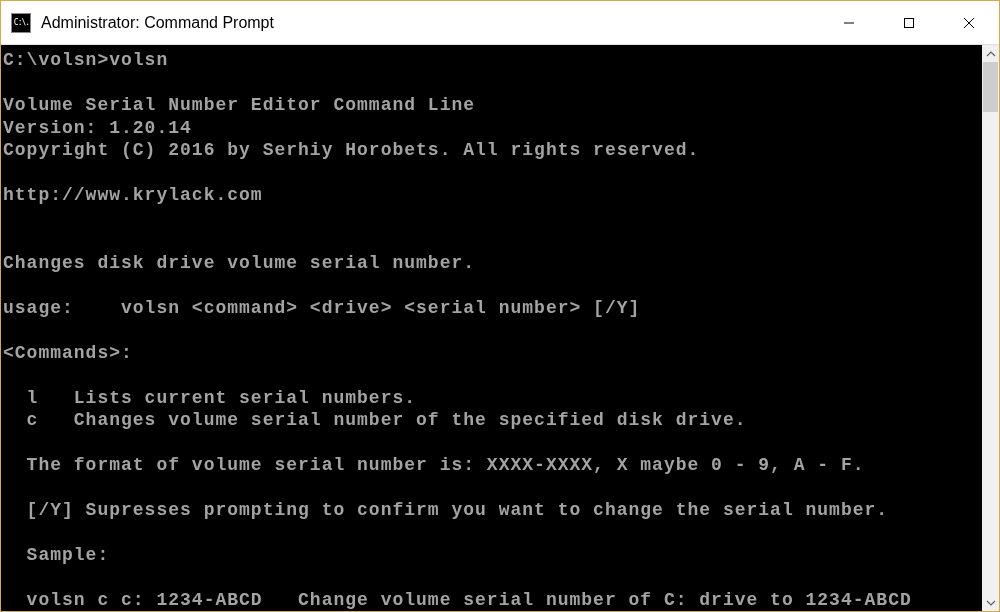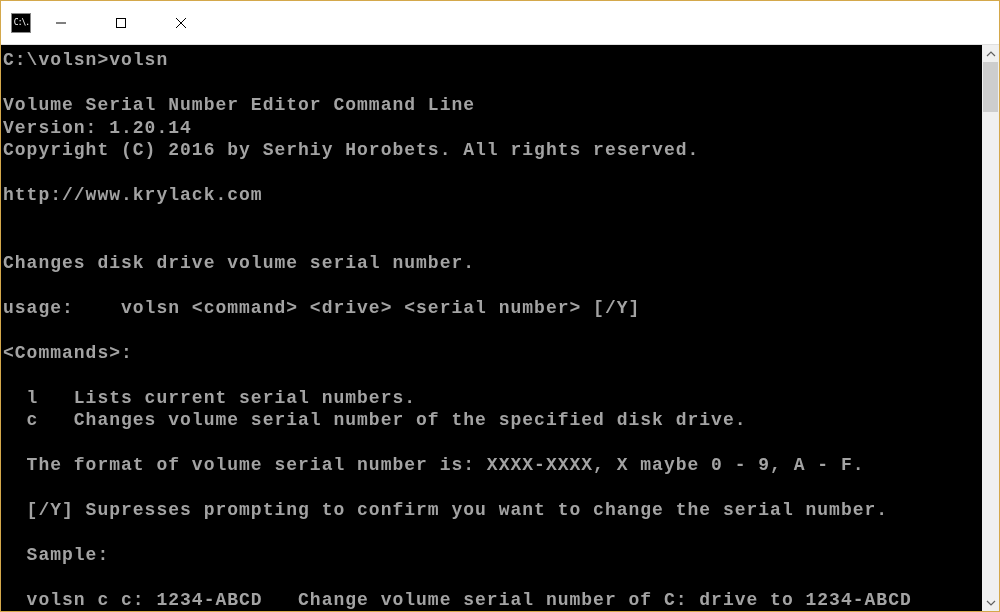--- a/index.html
+++ b/index.html
@@ -100,20 +100,21 @@
     .scroll-arrow.bottom {
       position: absolute;
       bottom: 0;
     }
   </style>
 </head>
 <body>
 
 <div class="titlebar">
   <div class="titlebar-icon">C:\.</div>
+  <div class="titlebar-title">Administrator: Command Prompt</div>
   <div class="titlebar-controls">
     <div class="titlebar-btn">
       <svg width="12" height="12" viewBox="0 0 12 12">
           <line x1="1" y1="6" x2="11" y2="6" stroke="#000" stroke-width="1"></line>
         </svg>
     </div>
     <div class="titlebar-btn">
       <svg width="12" height="12" viewBox="0 0 12 12">
           <rect x="1.5" y="1.5" width="9" height="9" fill="none" stroke="#000" stroke-width="1"></rect>
         </svg>

